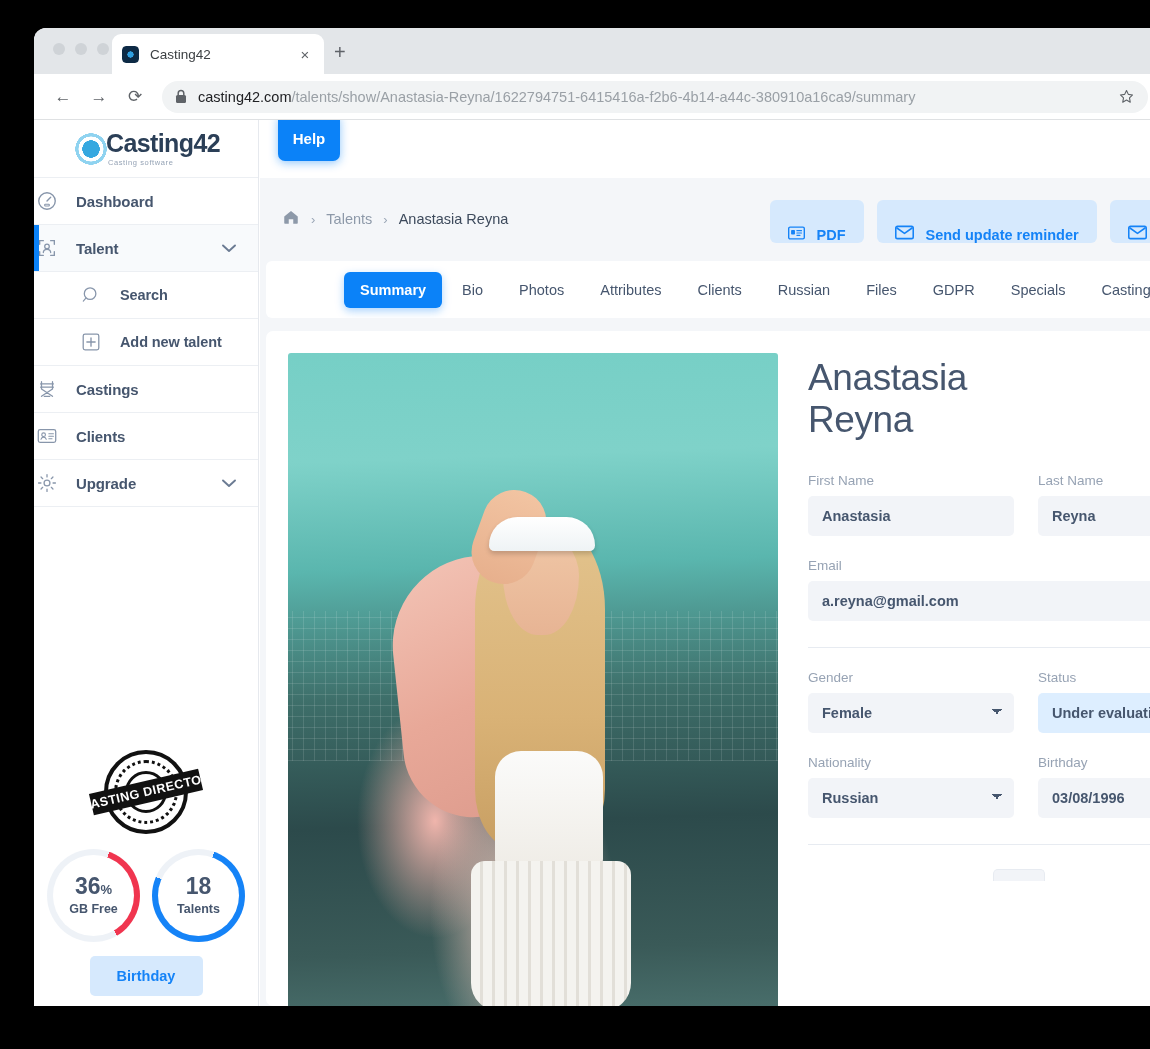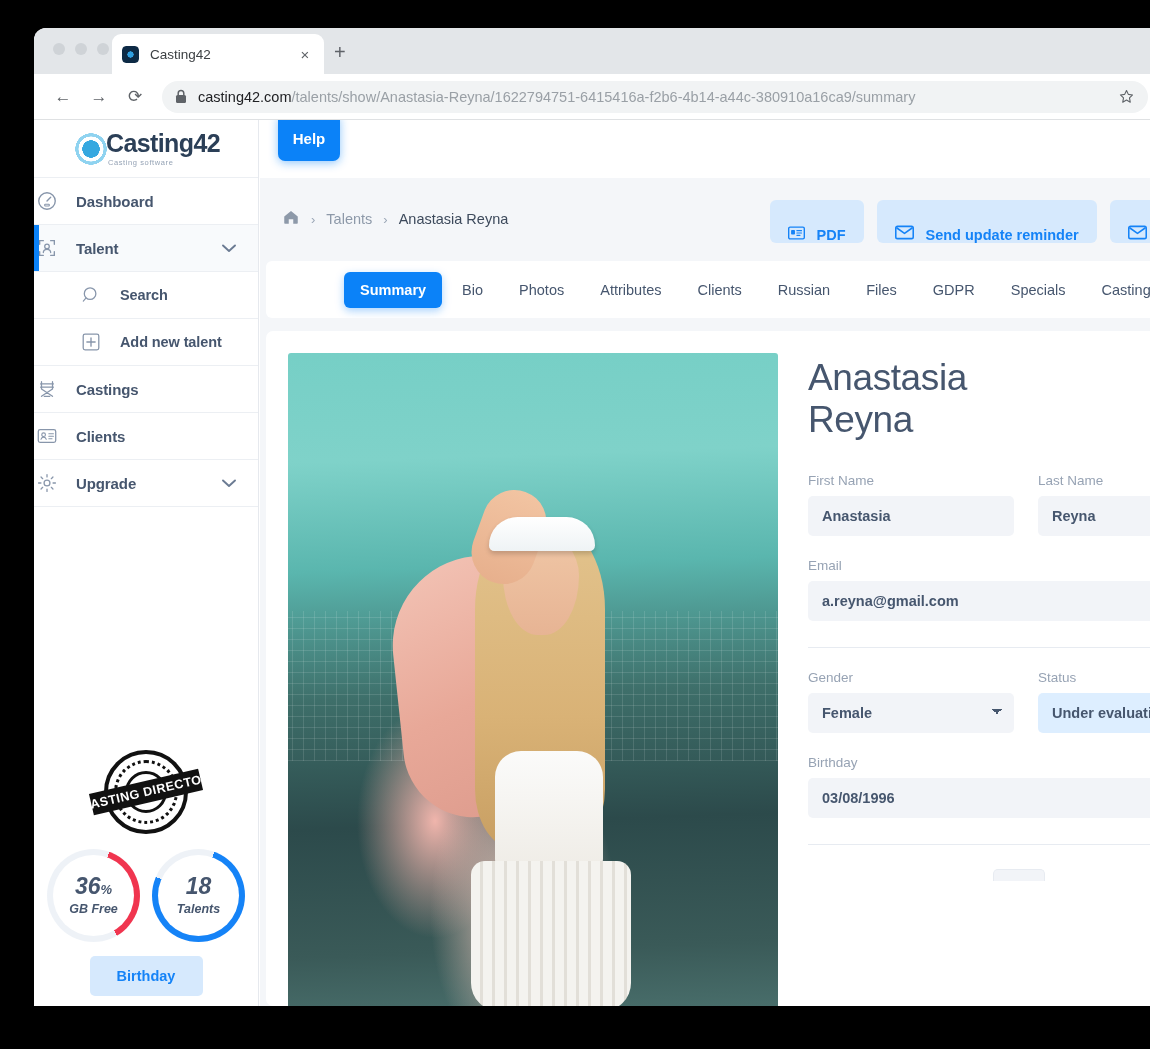--- a/index.html
+++ b/index.html
@@ -234,21 +234,21 @@
     width: 93px; height: 93px;
     border-radius: 50%;
     display: flex; flex-direction: column;
     align-items: center; justify-content: center;
     position: relative;
   }
   .gauge .gauge-inner {
     position: absolute; left: 6px; top: 6px; right: 6px; bottom: 6px;
     background: #ffffff; border-radius: 50%;
     display: flex; flex-direction: column;
-    align-items: center; justify-content: center; font-style: italic;
+    align-items: center; justify-content: center;
   }
   .gauge-value {
     font-size: 23px; font-weight: 700; color: #46566e; line-height: 1;
   }
   .gauge-value .unit { font-size: 13px; font-weight: 700; }
   .gauge-label {
     font-size: 12.5px; font-weight: 700; color: #46566e; margin-top: 4px;
   }
   #upgrade-button {
     display: block;
@@ -774,20 +774,26 @@
             </div>
             <div class="field">
               <label class="field-label">Status</label>
               <select class="field-input status-select">
                 <option>Under evaluation</option>
               </select>
             </div>
           </div>
 
           <div class="field-row">
+            <div class="field">
+              <label class="field-label">Nationality</label>
+              <select class="field-input">
+                <option>Russian</option>
+              </select>
+            </div>
             <div class="field date-field">
               <label class="field-label">Birthday</label>
               <input class="field-input" type="text" value="03/08/1996" style="">
               
             </div>
           </div>
 
           <div class="divider" id="bottom-divider"></div>
           <div id="bottom-peek"></div>
         </div>

